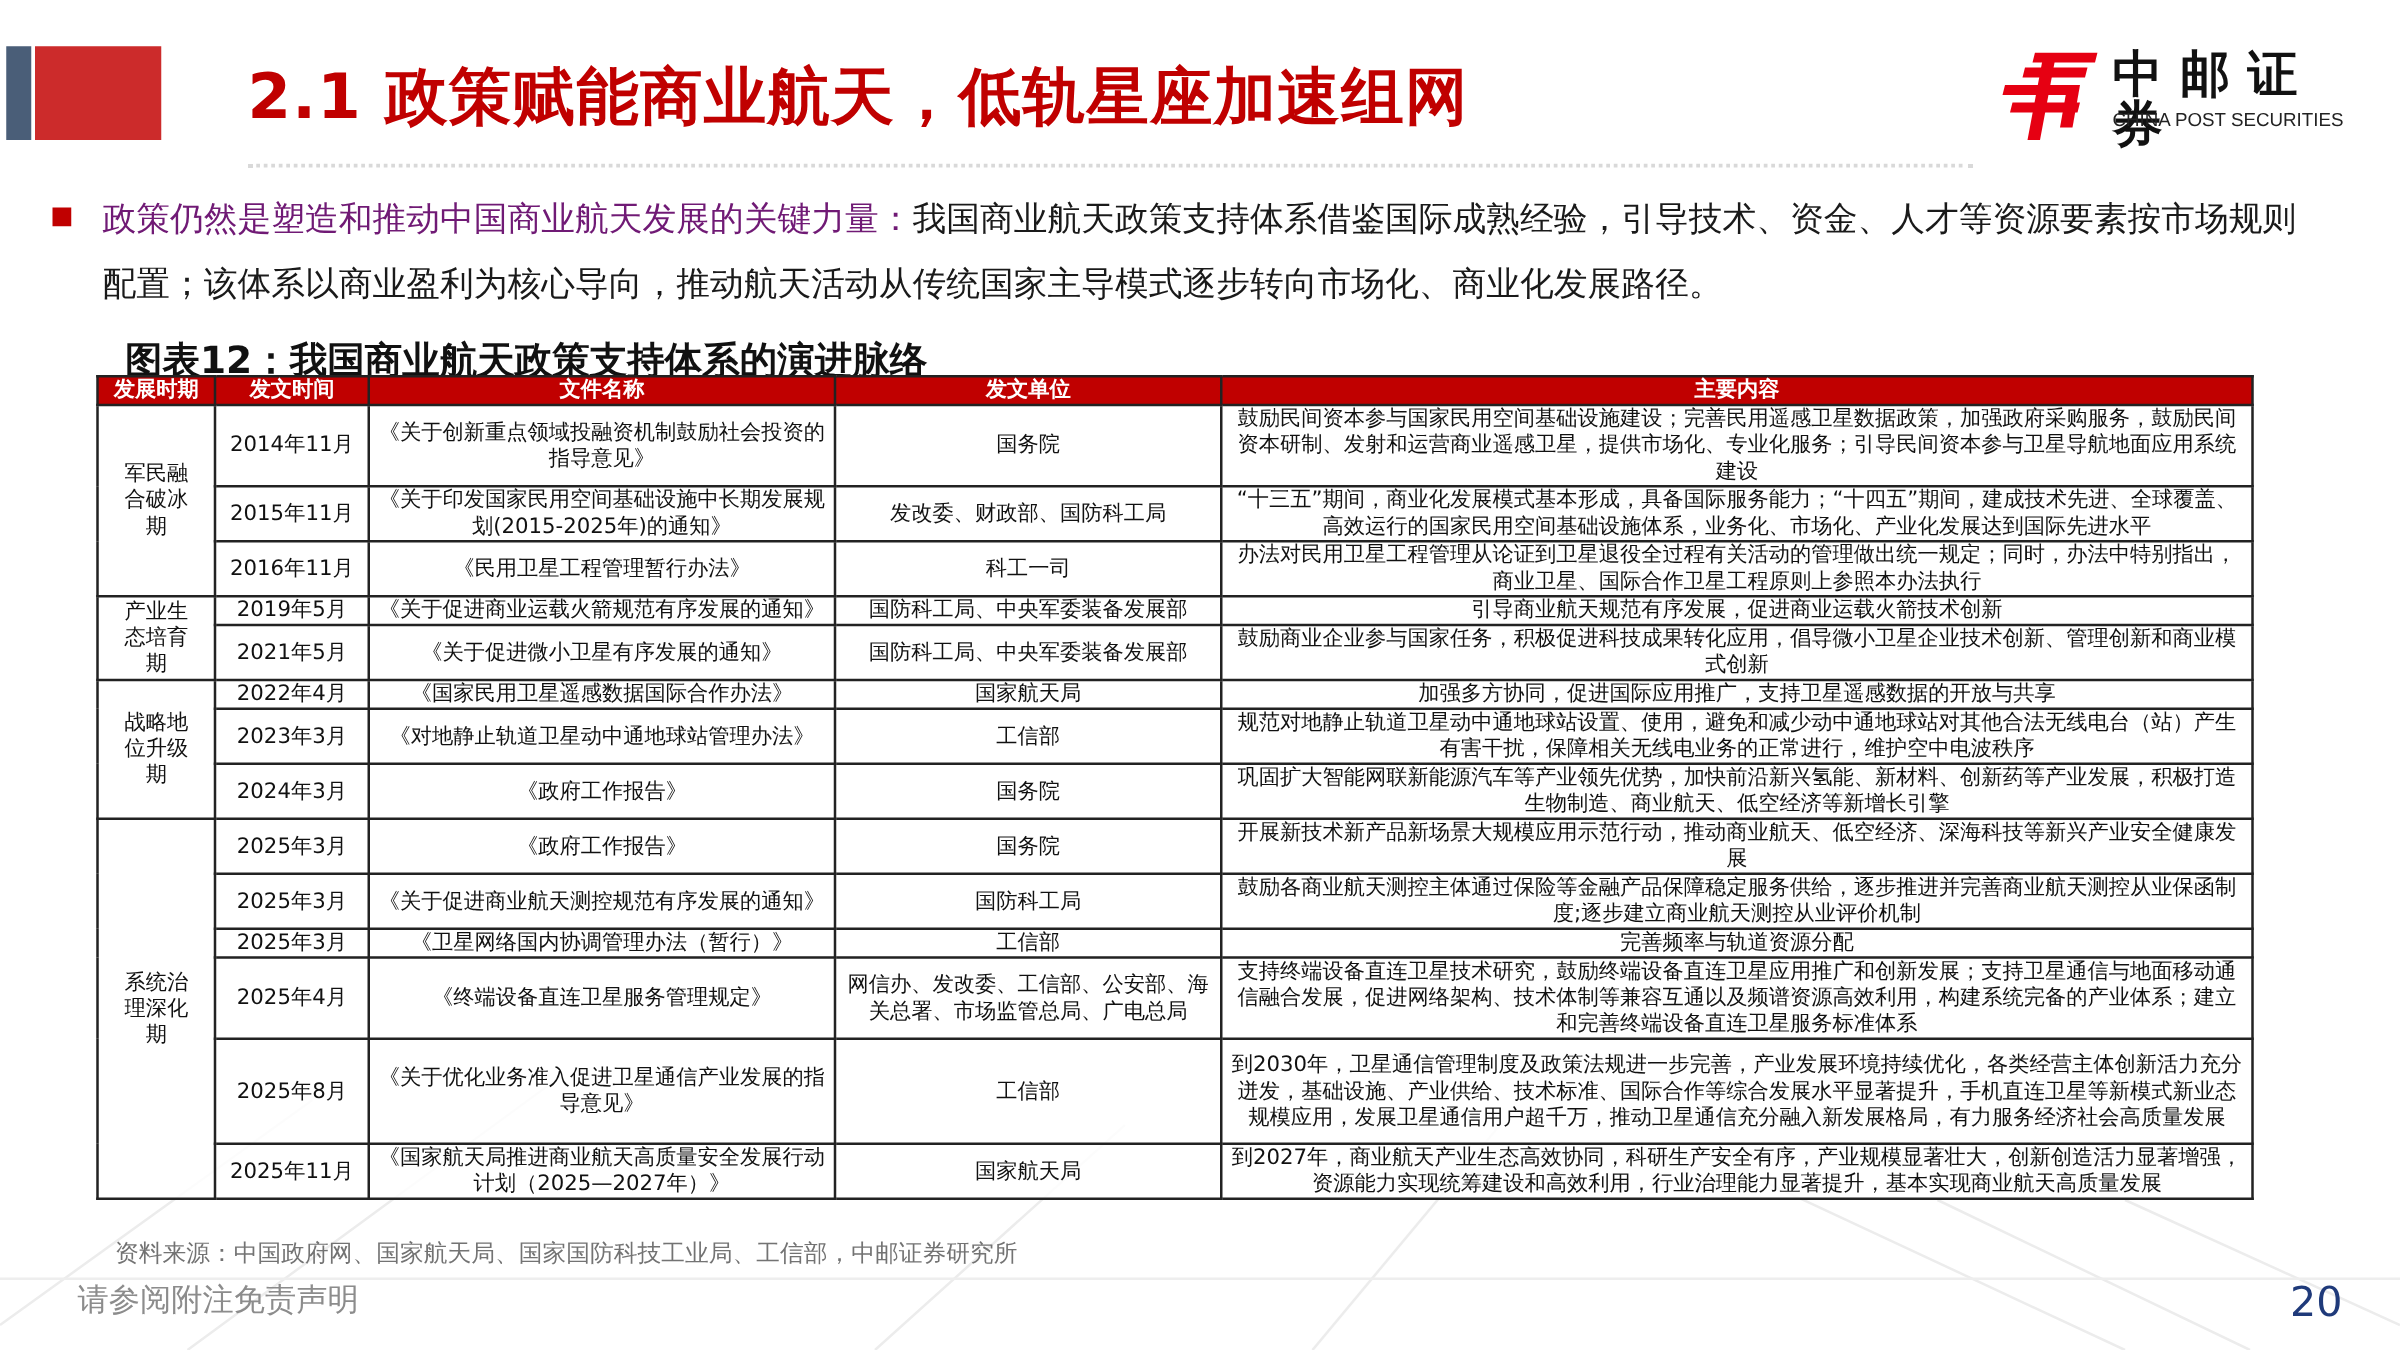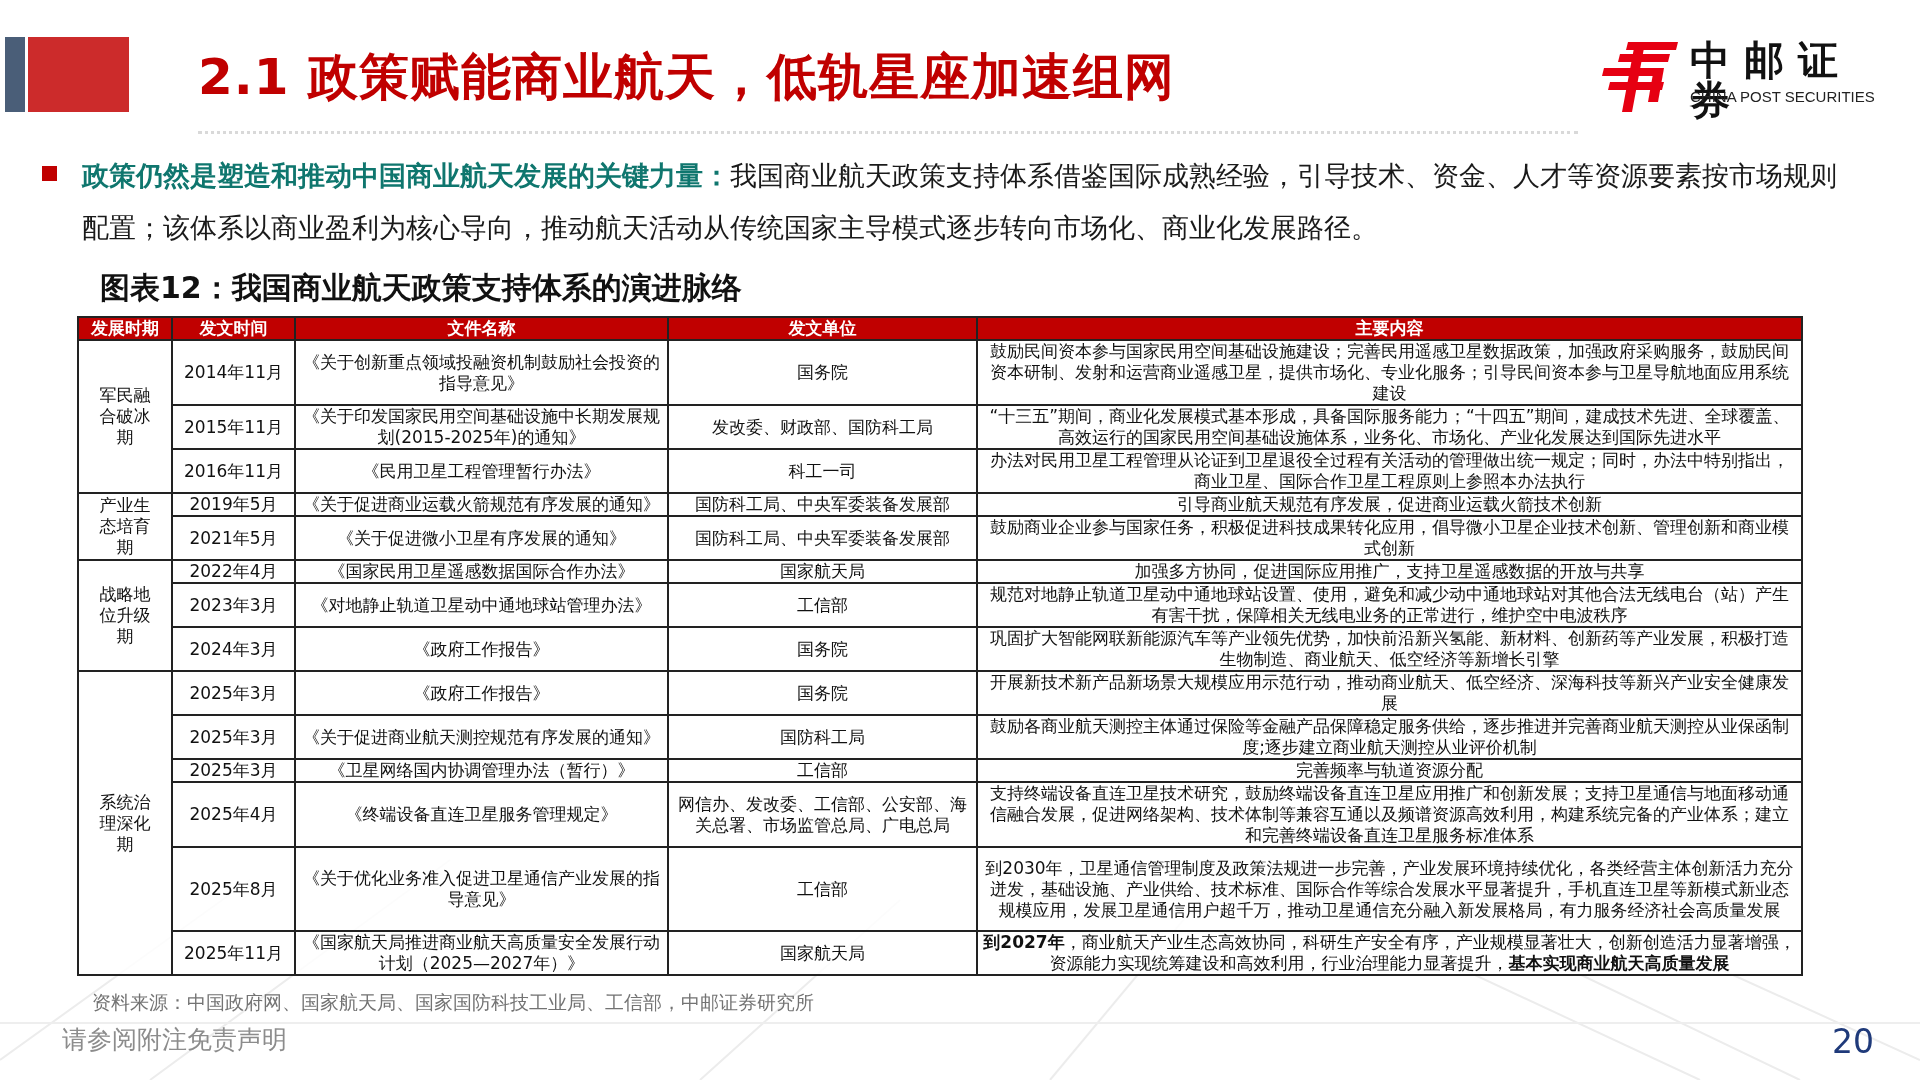--- a/index.html
+++ b/index.html
@@ -18,39 +18,39 @@
     font-family: "DejaVu Sans", sans-serif;
   }
   .title-rule { position: absolute; left: 198px; top: 131px; width: 1380px; border-top: 3px dotted #d9d9d9; }
   .logo { position: absolute; left: 1600px; top: 40px; width: 300px; height: 70px; }
   .logo-cn { position: absolute; left: 90px; top: 0; font-size: 40px; font-weight: bold; letter-spacing: 14px; color: #111; line-height: 1; }
   .logo-en { position: absolute; left: 90px; top: 48px; font-size: 15px; color: #222; font-family: "Liberation Sans", sans-serif; white-space: nowrap; }
   .bullet { position: absolute; left: 42px; top: 166px; width: 15px; height: 15px; background: #c00000; }
   .para {
     position: absolute; left: 82px; top: 150px; width: 1780px; font-size: 27px; line-height: 52px; color: #1a1a1a;
   }
-  .para .lead { color: #0f766e; font-weight: bold; }
+  .para .lead { color: #701a75; font-weight: normal; }
   .fig-title { position: absolute; left: 100px; top: 268px; font-size: 30px; font-weight: bold; color: #111; }
   table.policy {
-    position: absolute; left: 77px; top: 316px; width: 1724px;
+    position: absolute; left: 77px; top: 300px; width: 1724px;
     border-collapse: collapse; table-layout: fixed; font-size: 17px; line-height: 21px;
     background: rgba(255,255,255,0.85);
   }
   table.policy th {
     background: #c00000; color: #fff; font-weight: bold; height: 21px; padding: 0;
     border: 2px solid #222; font-size: 17px;
   }
   table.policy td { border: 2px solid #222; text-align: center; vertical-align: middle; padding: 0 3px; color: #111; }
   table.policy td.period { padding: 0 18px; }
   table.policy td.content { padding: 0 4px; }
   .source { position: absolute; left: 92px; top: 990px; font-size: 19px; color: #737373; }
   .disclaimer { position: absolute; left: 62px; top: 1023px; font-size: 25px; color: #8c8c8c; }
   .footer-rule { position: absolute; left: 0; top: 1022px; width: 1920px; border-top: 2px solid #eeeeee; }
   .page-no { position: absolute; left: 1832px; top: 1022px; font-size: 33px; color: #1f3a7a; font-family: "DejaVu Sans", sans-serif; }
-  b.em { font-weight: bold; }
+  b.em { font-weight: normal; }
 </style>
 </head>
 <body>
 
 <svg class="bg-lines" width="1920" height="1080">
   <g stroke="#ececec" stroke-width="2" fill="none">
     <line x1="0" y1="1060" x2="250" y2="880"></line>
     <line x1="150" y1="1080" x2="450" y2="860"></line>
     <line x1="700" y1="1080" x2="900" y2="900"></line>
     <line x1="1050" y1="1080" x2="1200" y2="900"></line>

